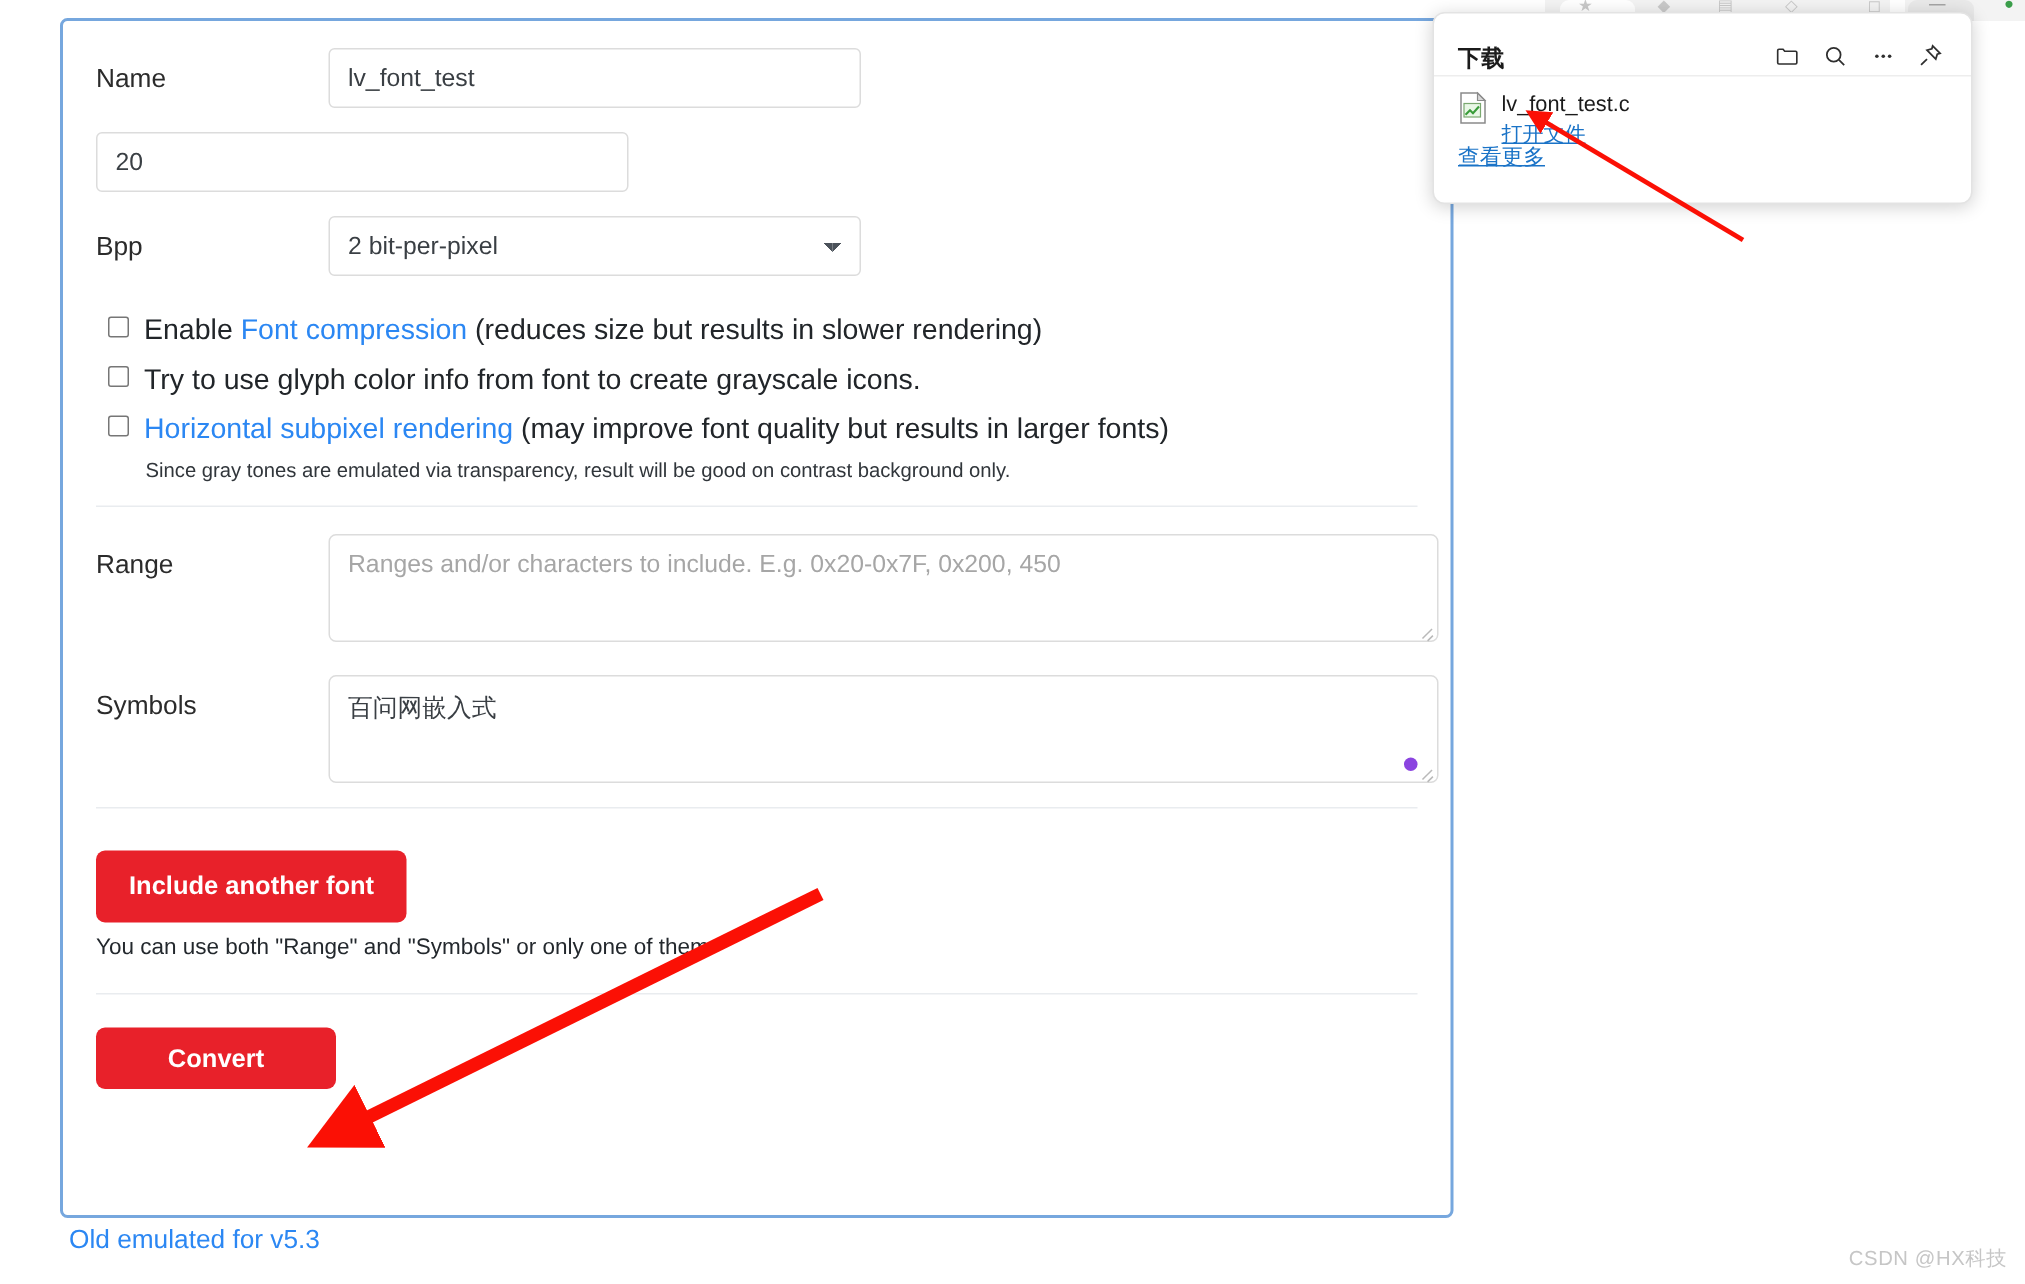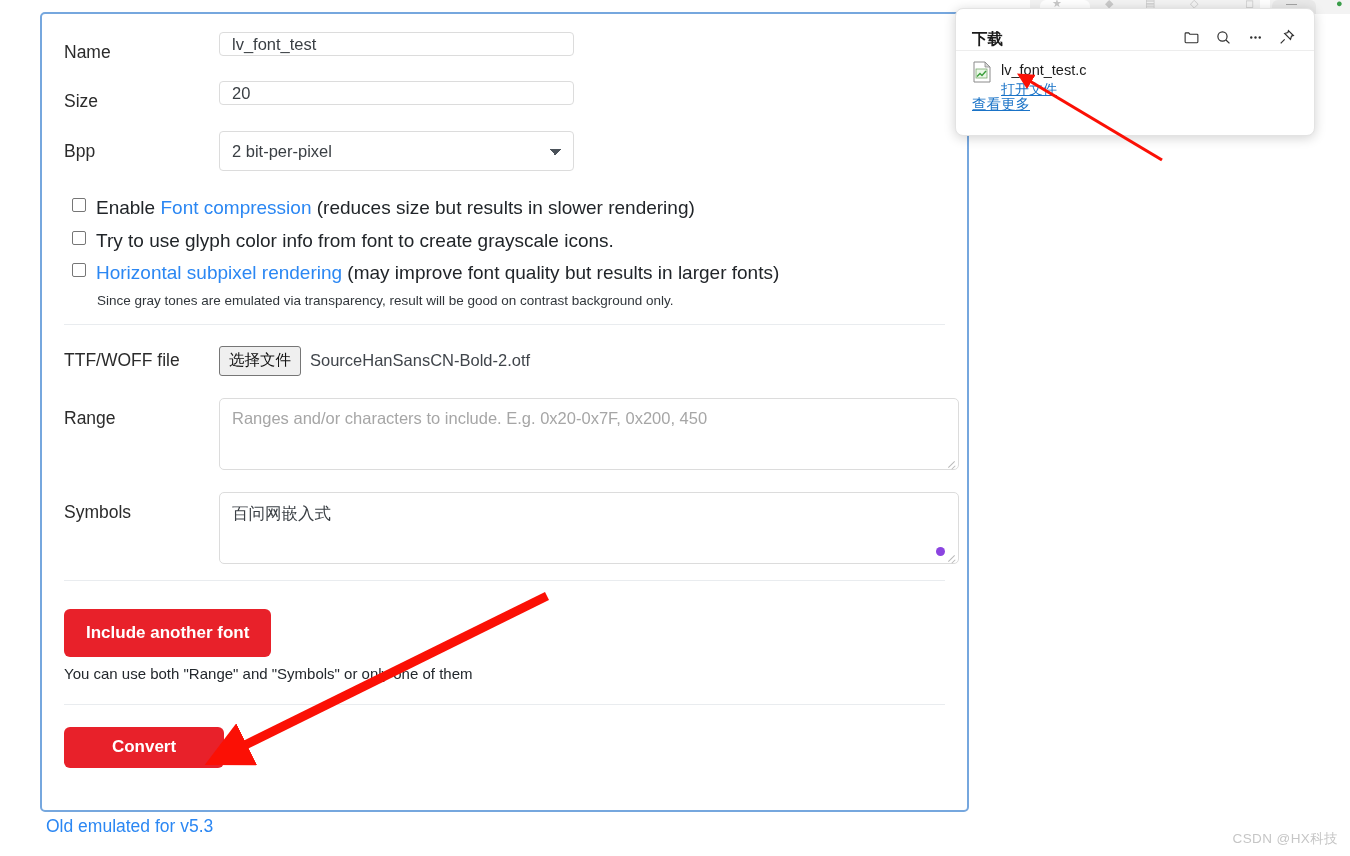--- a/index.html
+++ b/index.html
@@ -41,21 +41,21 @@
 
   .row { display:flex; align-items:flex-start; margin-bottom:16px; }
   .row-label {
     width:155px; flex:0 0 155px;
     font-size:17.5px; color:#2b2b2b;
     padding-top:8px; line-height:1.45;
   }
   .field { flex:1; }
 
   .txt-input {
-    width:355px; height:24px;
+    width:355px; height:40px;
     border:1px solid #dcdcdc; border-radius:4px;
     background:#fff;
     font-size:16.5px; color:#3a3f44;
     padding:0 12px;
     font-family:"Liberation Sans", sans-serif;
     outline:none;
   }
   select.txt-input {
     width:355px; height:40px;
     -webkit-appearance:none; appearance:none;
@@ -251,21 +251,20 @@
   <div class="inner">
 
     <div class="row">
       <div class="row-label">Name</div>
       <div class="field">
         <input class="txt-input" id="name-input" type="text" value="lv_font_test" style="">
       </div>
     </div>
 
     <div class="row">
-      <div class="row-label">Size</div>
       <div class="field">
         <input class="txt-input" id="size-input" type="text" value="20" style="">
       </div>
     </div>
 
     <div class="row">
       <div class="row-label">Bpp</div>
       <div class="field">
         <select class="txt-input" id="bpp-select">
           <option>2 bit-per-pixel</option>
@@ -292,26 +291,20 @@
         <div class="chk-text">
           <span class="lnk">Horizontal subpixel rendering</span><span> (may improve font quality but results in larger fonts)</span>
         </div>
       </div>
 
       <div class="chk-note">Since gray tones are emulated via transparency, result will be good on contrast background only.</div>
     </div>
 
     <hr class="sep">
 
-    <div class="row" style="margin-bottom:22px;">
-      <div class="row-label" style="padding-top:5px;">TTF/WOFF file</div>
-      <div class="field" style="padding-top:3px;">
-        <span class="file-btn">选择文件</span><span class="file-name">SourceHanSansCN-Bold-2.otf</span>
-      </div>
-    </div>
 
     <div class="row" style="margin-bottom:22px;">
       <div class="row-label">Range</div>
       <div class="field">
         <div class="ta-wrap">
           <textarea class="ta" id="range-textarea" placeholder="Ranges and/or characters to include. E.g. 0x20-0x7F, 0x200, 450" style=""></textarea>
           <div class="resize-grip"></div>
         </div>
       </div>
     </div>

